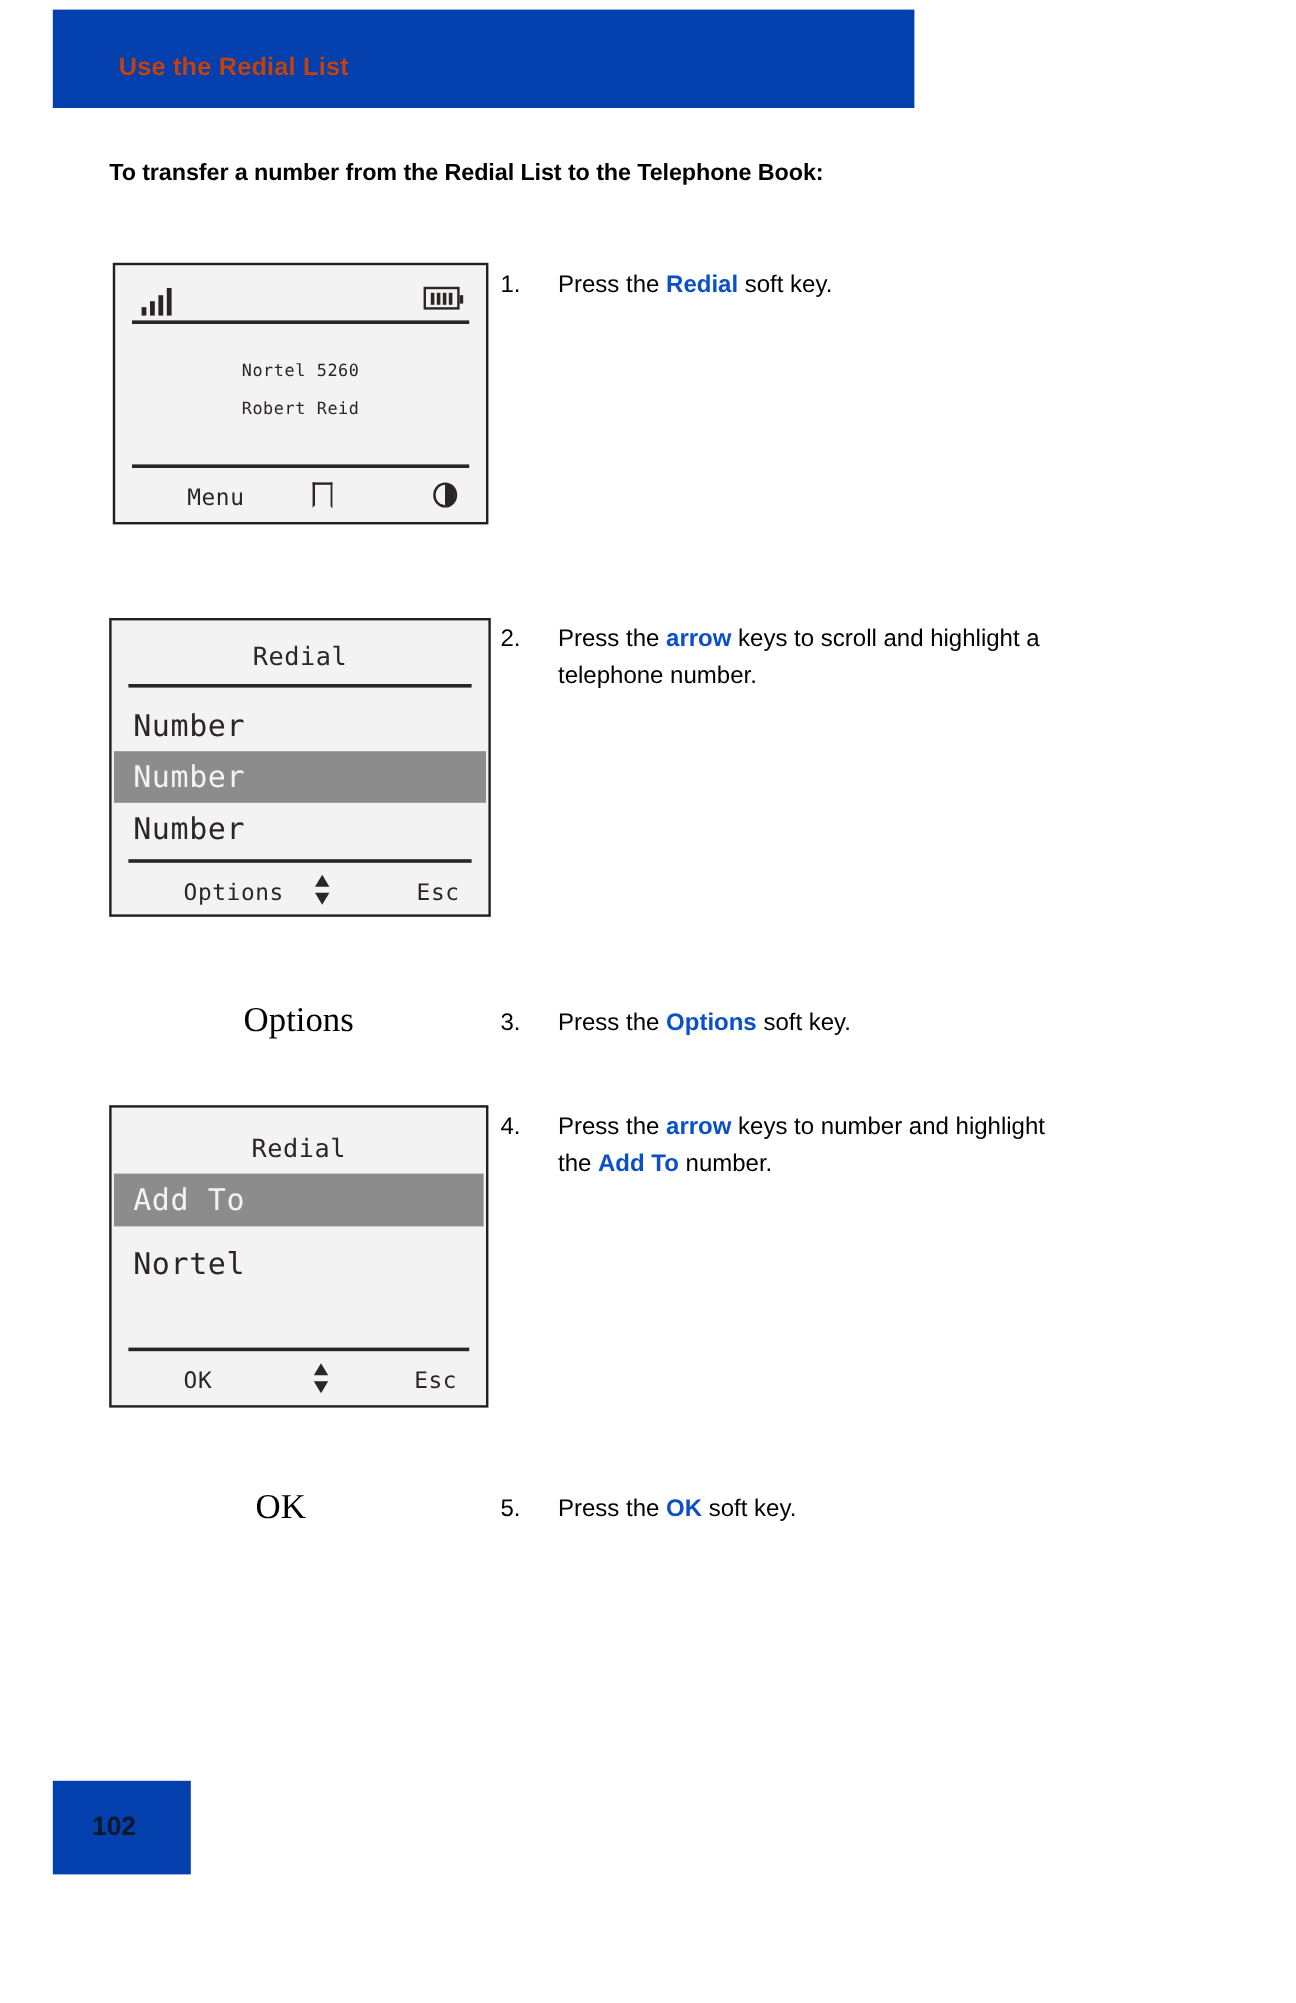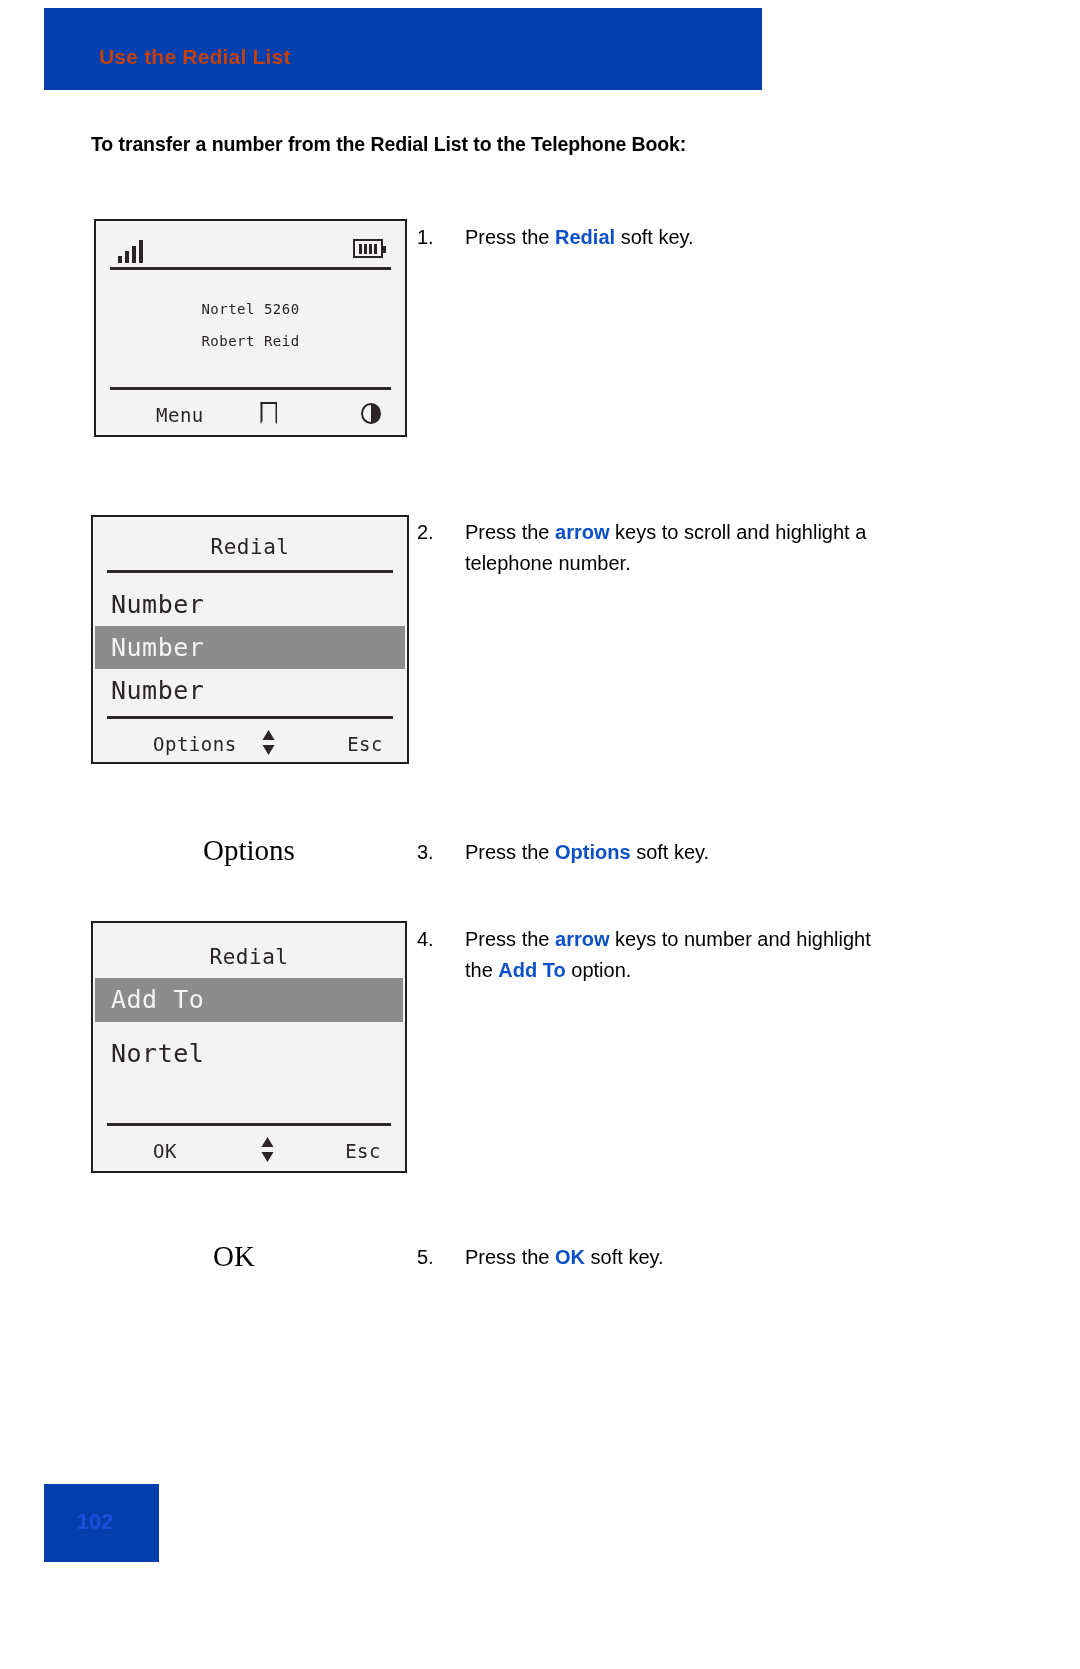--- a/index.html
+++ b/index.html
@@ -258,21 +258,21 @@
     height: 78px;
     background: #0340ad;
   }
   .footer-page {
     position: absolute;
     left: 95px;
     top: 1522px;
     transform: translate(-50%, -50%);
     font-size: 22px;
     font-weight: bold;
-    color: #1d4ed8;
+    color: #0f172a;
   }
 </style>
 </head>
 <body>
 
 <div class="header-banner"></div>
 <div class="header-title">Use the Redial List</div>
 
 <div class="intro-heading">To transfer a number from the Redial List to the Telephone Book:</div>
 
@@ -341,21 +341,21 @@
   <span class="txt"><span>Press the </span><span class="hl">arrow</span><span> keys to scroll and highlight a telephone number.</span></span>
 </div>
 
 <div class="step step-3">
   <span class="num">3.</span>
   <span class="txt"><span>Press the </span><span class="hl">Options</span><span> soft key.</span></span>
 </div>
 
 <div class="step step-4">
   <span class="num">4.</span>
-  <span class="txt"><span>Press the </span><span class="hl">arrow</span><span> keys to number and highlight the </span><span class="hl">Add To</span><span> option.</span></span>
+  <span class="txt"><span>Press the </span><span class="hl">arrow</span><span> keys to number and highlight the </span><span class="hl">Add To</span><span> number.</span></span>
 </div>
 
 <div class="step step-5">
   <span class="num">5.</span>
   <span class="txt"><span>Press the </span><span class="hl">OK</span><span> soft key.</span></span>
 </div>
 
 <div class="footer-block"></div>
 <div class="footer-page">102</div>
 

